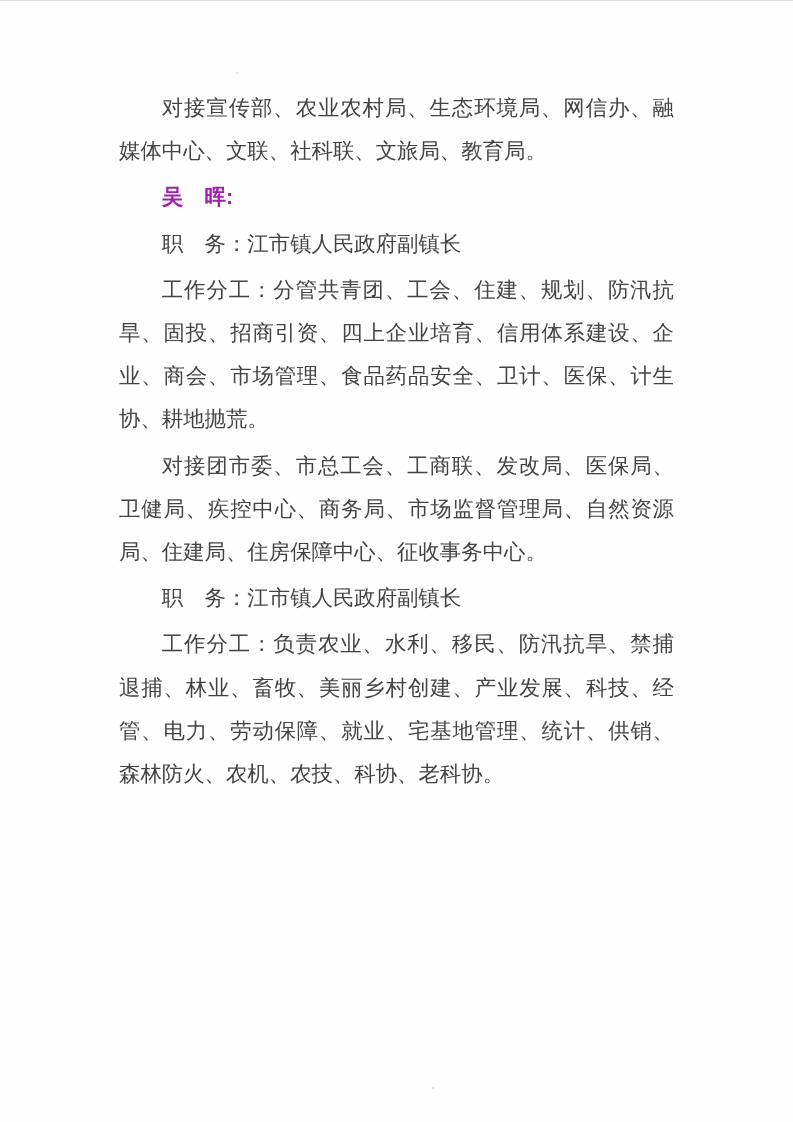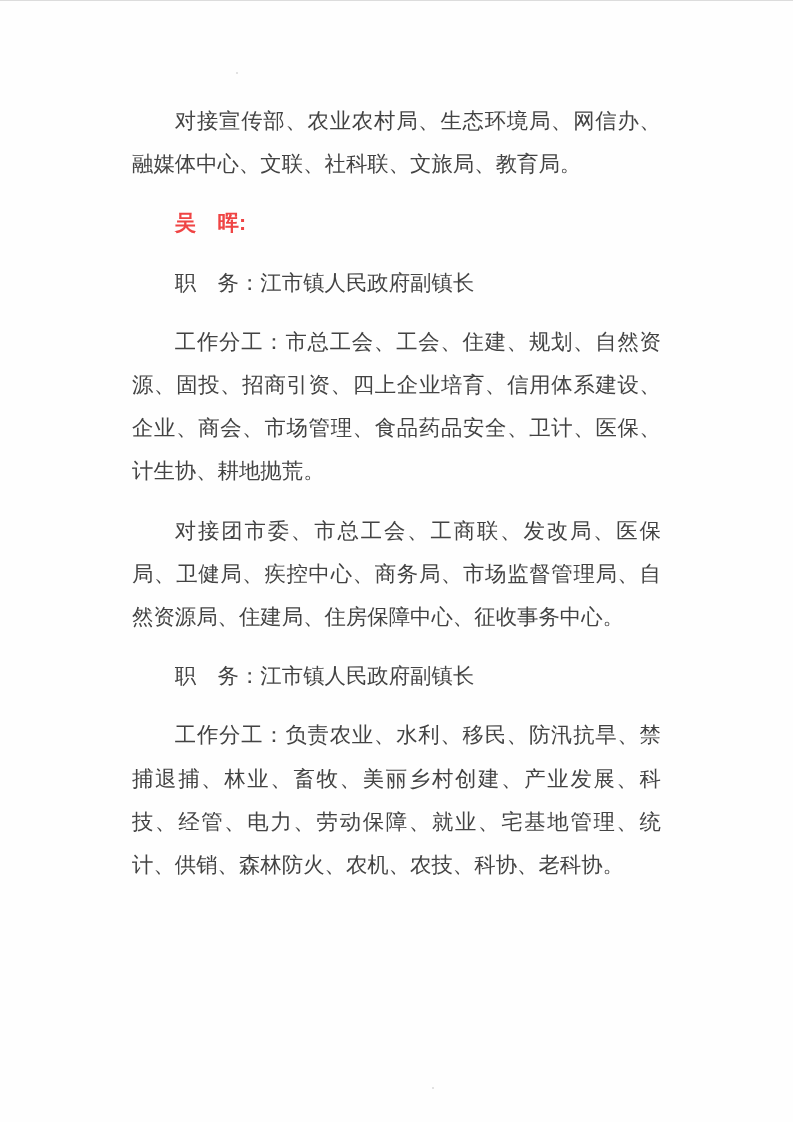--- a/index.html
+++ b/index.html
@@ -31,28 +31,28 @@
     width: 561px;
     font-family: "Liberation Serif", serif;
     font-size: 21.4px;
     line-height: 43.2px;
     color: #434343;
     text-align: justify;
     text-justify: inter-ideograph;
     letter-spacing: 0;
   }
   .content p {
-    margin: 16px;
+    margin: 3px;
     padding: 0;
     text-indent: 2em;
   }
   .content p.officer-name {
     font-family: "Liberation Sans", sans-serif;
     font-weight: 700;
-    color: #ef4444;
+    color: #a21caf;
     text-align: left;
   }
   
   .speck {
     position: absolute;
     width: 2px; height: 2px;
     background: #d9d9d9;
     border-radius: 50%;
   }
   .speck.s1 { left: 432px; top: 1087px; }
@@ -67,21 +67,21 @@
   <div class="speck s2"></div>
 
   <div class="content">
 
     <p>对接宣传部、农业农村局、生态环境局、网信办、融媒体中心、文联、社科联、文旅局、教育局。</p>
 
     <p class="officer-name">吴　晖:</p>
 
     <p>职　务：江市镇人民政府副镇长</p>
 
-    <p>工作分工：市总工会、工会、住建、规划、自然资源、固投、招商引资、四上企业培育、信用体系建设、企业、商会、市场管理、食品药品安全、卫计、医保、计生协、耕地抛荒。</p>
+    <p>工作分工：分管共青团、工会、住建、规划、防汛抗旱、固投、招商引资、四上企业培育、信用体系建设、企业、商会、市场管理、食品药品安全、卫计、医保、计生协、耕地抛荒。</p>
 
 
     <p>对接团市委、市总工会、工商联、发改局、医保局、卫健局、疾控中心、商务局、市场监督管理局、自然资源局、住建局、住房保障中心、征收事务中心。</p>
 
 
     <p>职　务：江市镇人民政府副镇长</p>
 
     <p>工作分工：负责农业、水利、移民、防汛抗旱、禁捕退捕、林业、畜牧、美丽乡村创建、产业发展、科技、经管、电力、劳动保障、就业、宅基地管理、统计、供销、森林防火、农机、农技、科协、老科协。</p>
 
 

